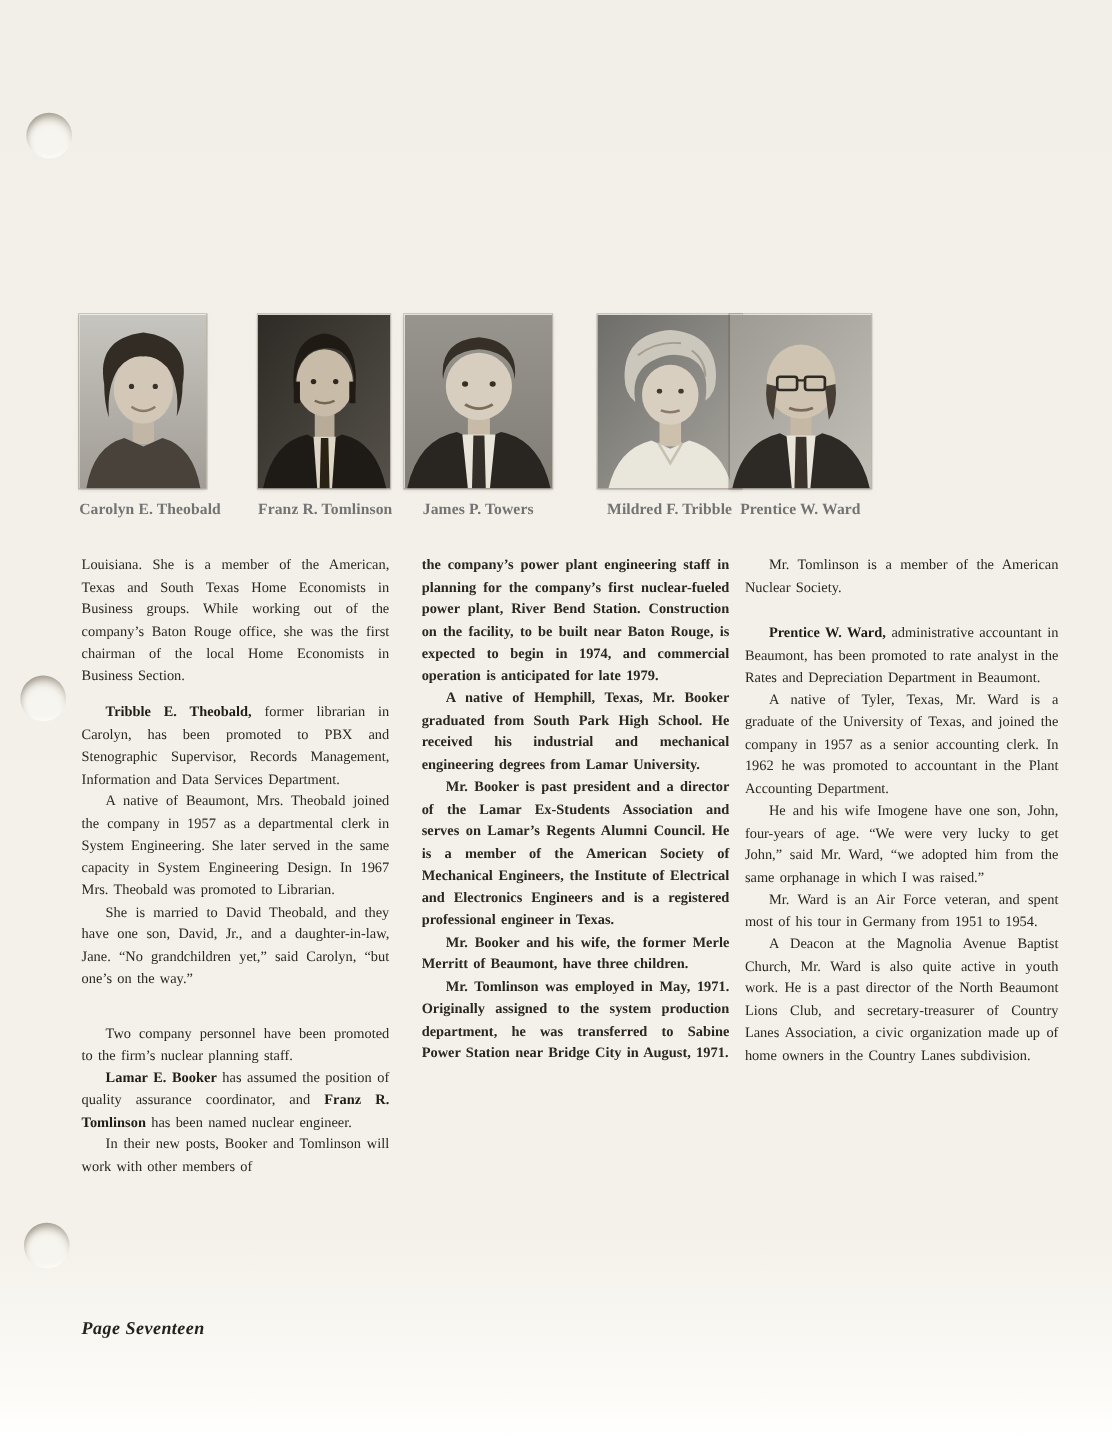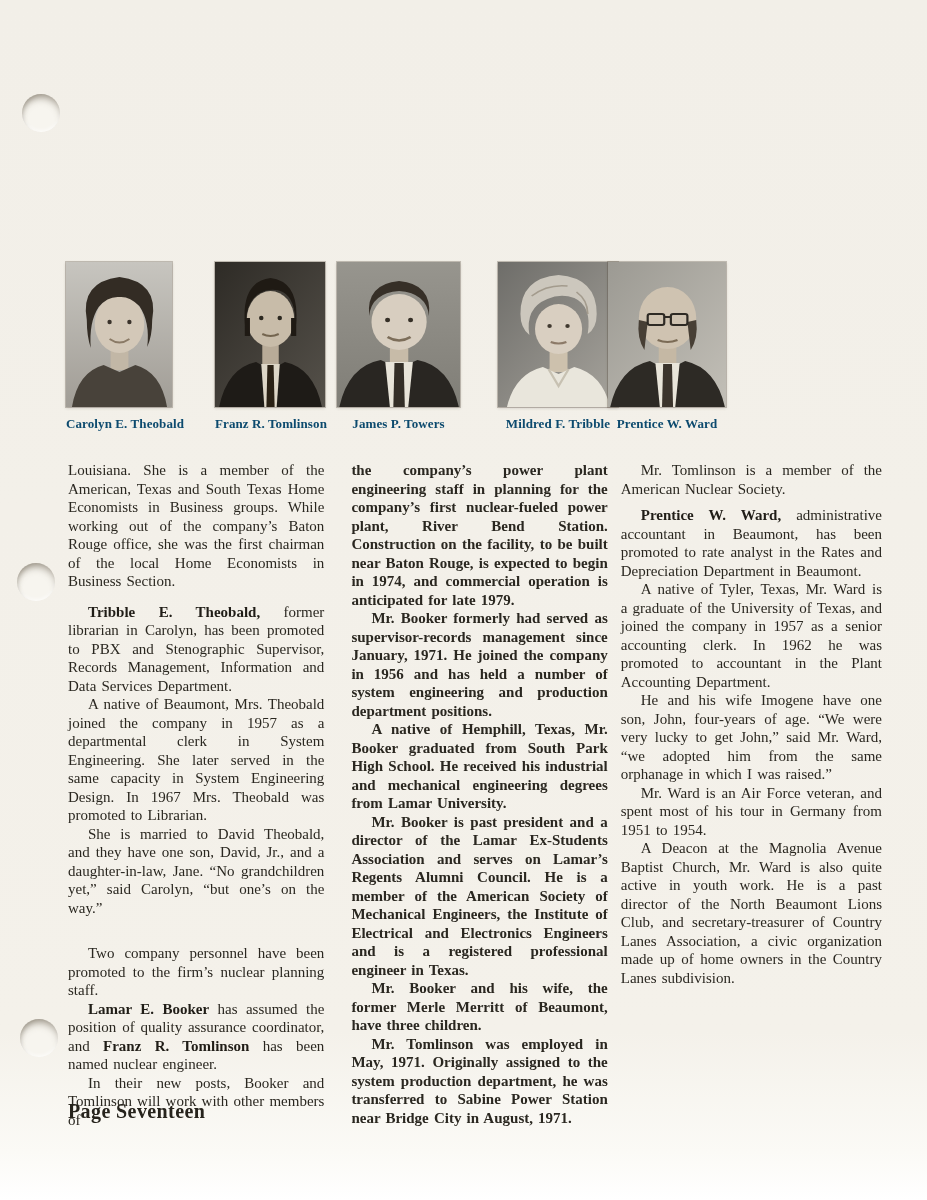--- a/index.html
+++ b/index.html
@@ -26,41 +26,41 @@
   
   .photo-card{position:absolute;top:262px;margin:0;}
   .photo-frame{
     height:145px;
     box-shadow:0 0 0 1px rgba(85,76,62,.3),0 1px 3px rgba(85,76,62,.25);
     overflow:hidden;
   }
   .photo-frame svg{display:block;width:100%;height:100%;}
   .photo-caption{
     margin-top:9px;text-align:center;font-weight:bold;font-size:13px;
-    letter-spacing:.1px;white-space:nowrap;color:#0c4a6e;
+    letter-spacing:.1px;white-space:nowrap;color:#737373;
   }
   .card-1{left:66px;width:106px;}
   .card-2{left:215px;width:110px;}
   .card-3{left:337px;width:123px;}
   .card-4{left:498px;width:120px;}
   .card-5{left:608px;width:118px;}
 
   
   .columns{position:absolute;left:68px;top:461px;width:814px;display:flex;}
-  .col{width:262px;text-align:justify;font-size:15px;line-height:18.5px;
+  .col{width:262px;text-align:justify;font-size:12px;line-height:18.5px;
        word-spacing:1.4px;color:#2a2720;}
   .col-2{margin-left:27px;font-weight:bold;}
   .col-3{margin-left:13px;width:267px;}
   .col p{margin:0;}
   .col p.indent{text-indent:20px;}
   .col b{font-weight:bold;color:#201d17;}
 
   .page-number{
     position:absolute;left:68px;top:1100px;
-    font-weight:bold;font-size:20px;letter-spacing:.4px;color:#26231c;
+    font-style:italic;font-weight:bold;font-size:15px;letter-spacing:.4px;color:#26231c;
   }
 </style>
 </head>
 <body>
 
 <div class="page">
 
   <div class="hole hole-1"></div>
   <div class="hole hole-2"></div>
   <div class="hole hole-3"></div>
@@ -192,29 +192,28 @@
         <p><span>Louisiana. She is a member of the American, Texas and South Texas Home Economists in Business groups. While working out of the company’s Baton Rouge office, she was the first chairman of the local Home Economists in Business Section.</span></p>
         <p class="indent" style="margin-top: 12px;"><b>Tribble E. Theobald,</b><span> former librarian in Carolyn, has been promoted to PBX and Stenographic Supervisor, Records Management, Information and Data Services Department.</span></p>
         <p class="indent"><span>A native of Beaumont, Mrs. Theobald joined the company in 1957 as a departmental clerk in System Engineering. She later served in the same capacity in System Engineering Design. In 1967 Mrs. Theobald was promoted to Librarian.</span></p>
         <p class="indent"><span>She is married to David Theobald, and they have one son, David, Jr., and a daughter-in-law, Jane. “No grandchildren yet,” said Carolyn, “but one’s on the way.”</span></p>
         <p class="indent" style="margin-top: 27px;"><span>Two company personnel have been promoted to the firm’s nuclear planning staff.</span></p>
         <p class="indent"><b>Lamar E. Booker</b><span> has assumed the position of quality assurance coordinator, and </span><b>Franz R. Tomlinson</b><span> has been named nuclear engineer.</span></p>
         <p class="indent"><span>In their new posts, Booker and Tomlinson will work with other members of</span></p>
       </div>
     <div class="col col-2">
         <p><span>the company’s power plant engineering staff in planning for the company’s first nuclear-fueled power plant, River Bend Station. Construction on the facility, to be built near Baton Rouge, is expected to begin in 1974, and commercial operation is anticipated for late 1979.</span></p>
-        <p class="indent"><span>Mr. Booker formerly had served as supervisor-records management since January, 1971. He joined the company in 1956 and has held a number of system engineering and production department positions.</span></p>
         <p class="indent"><span>A native of Hemphill, Texas, Mr. Booker graduated from South Park High School. He received his industrial and mechanical engineering degrees from Lamar University.</span></p>
         <p class="indent"><span>Mr. Booker is past president and a director of the Lamar Ex-Students Association and serves on Lamar’s Regents Alumni Council. He is a member of the American Society of Mechanical Engineers, the Institute of Electrical and Electronics Engineers and is a registered professional engineer in Texas.</span></p>
         <p class="indent"><span>Mr. Booker and his wife, the former Merle Merritt of Beaumont, have three children.</span></p>
         <p class="indent"><span>Mr. Tomlinson was employed in May, 1971. Originally assigned to the system production department, he was transferred to Sabine Power Station near Bridge City in August, 1971.</span></p>
       </div>
     <div class="col col-3">
         <p class="indent"><span>Mr. Tomlinson is a member of the American Nuclear Society.</span></p>
-        <p class="indent" style="margin-top: 8px;"><b>Prentice W. Ward,</b><span> administrative accountant in Beaumont, has been promoted to rate analyst in the Rates and Depreciation Department in Beaumont.</span></p>
+        <p class="indent" style="margin-top: 20px;"><b>Prentice W. Ward,</b><span> administrative accountant in Beaumont, has been promoted to rate analyst in the Rates and Depreciation Department in Beaumont.</span></p>
         <p class="indent"><span>A native of Tyler, Texas, Mr. Ward is a graduate of the University of Texas, and joined the company in 1957 as a senior accounting clerk. In 1962 he was promoted to accountant in the Plant Accounting Department.</span></p>
         <p class="indent"><span>He and his wife Imogene have one son, John, four-years of age. “We were very lucky to get John,” said Mr. Ward, “we adopted him from the same orphanage in which I was raised.”</span></p>
         <p class="indent"><span>Mr. Ward is an Air Force veteran, and spent most of his tour in Germany from 1951 to 1954.</span></p>
         <p class="indent"><span>A Deacon at the Magnolia Avenue Baptist Church, Mr. Ward is also quite active in youth work. He is a past director of the North Beaumont Lions Club, and secretary-treasurer of Country Lanes Association, a civic organization made up of home owners in the Country Lanes subdivision.</span></p>
       </div>
   </div>
 
   <div class="page-number">Page Seventeen</div>
 
 </div>

